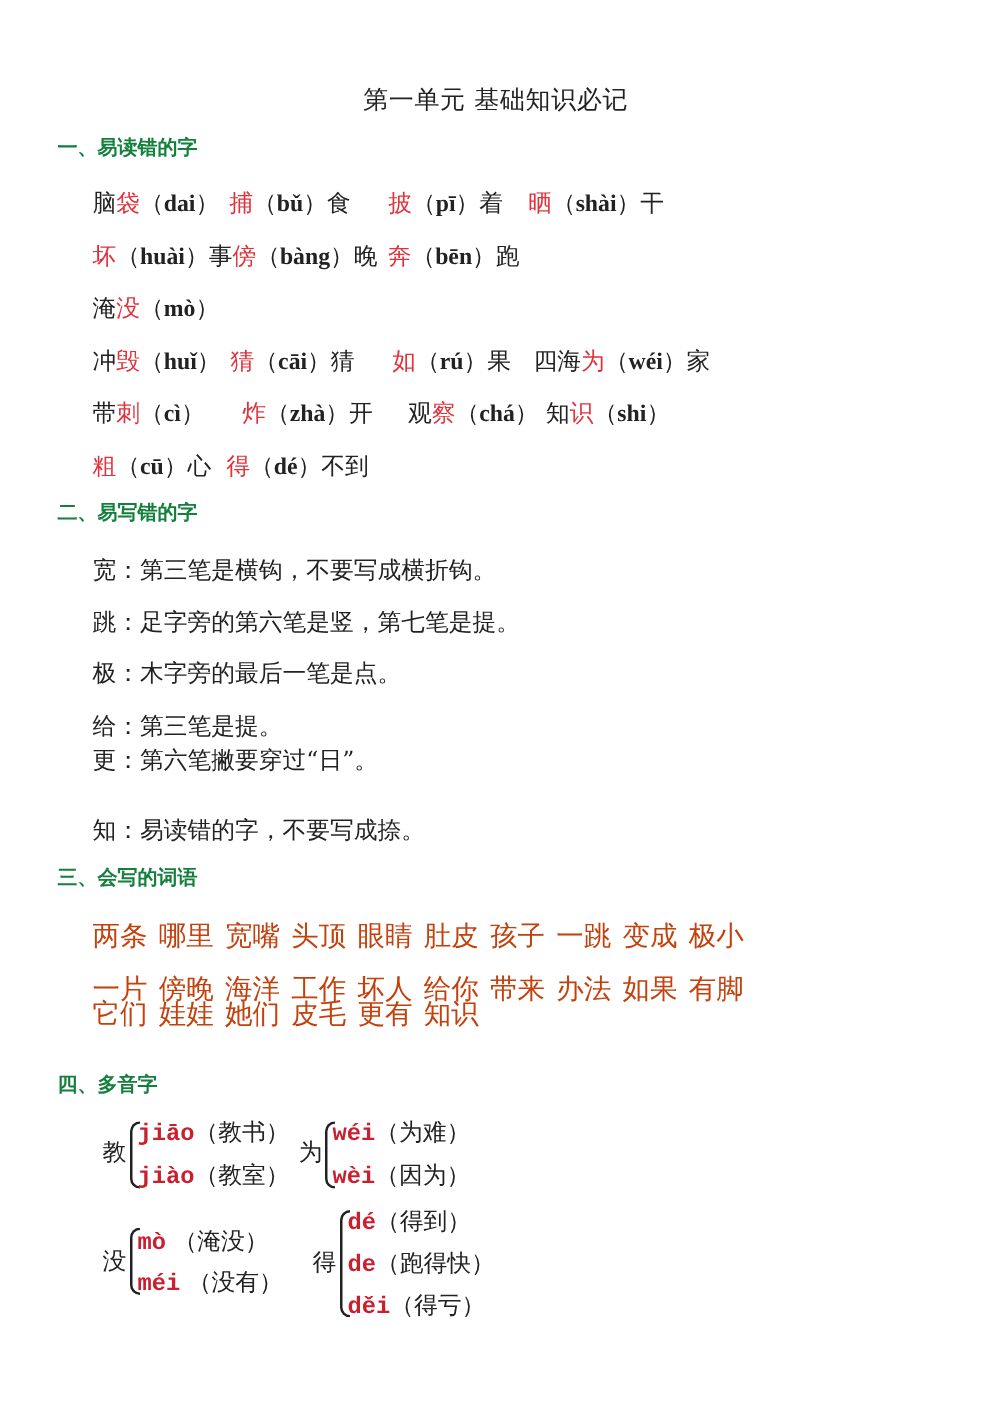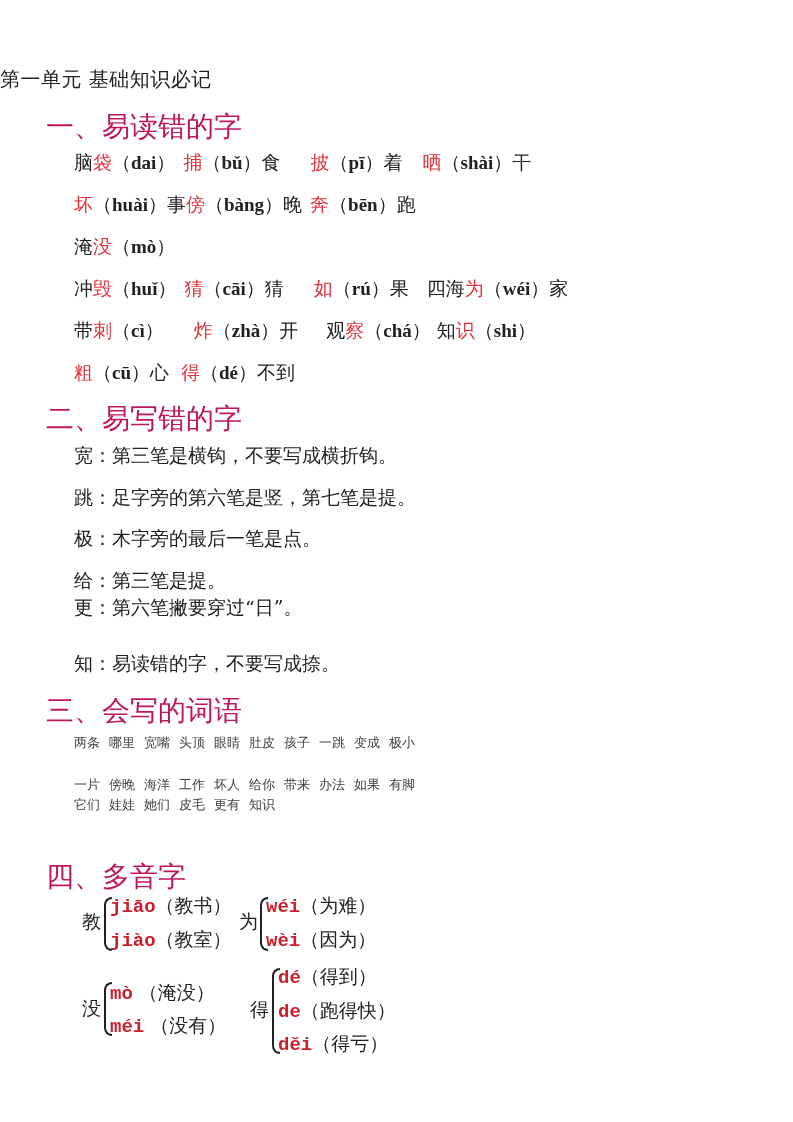--- a/index.html
+++ b/index.html
@@ -1,28 +1,28 @@
 <!DOCTYPE html>
 <html><head>
 <meta charset="utf-8">
 <style>
   html, body { margin:0; padding:0; background:#ffffff; }
   body { width:793px; height:1122px; position:relative; overflow:hidden;
          font-family:"DejaVu Serif", "Liberation Serif", serif; color:#222; }
-  .title { position:absolute; top:66px; left:0; width:793px; 
+  .title { position:absolute; top:66px; left:0; width:793px; text-align:center;
            font-size:20px; color:#222; letter-spacing:0.5px; }
-  .section { position:absolute; left:46px; font-size:28px; color:#be185d;
-             font-family:"DejaVu Sans", "Liberation Sans", sans-serif; }
+  .section { position:absolute; left:46px; font-size:16px; color:#15803d;
+             font-family:"DejaVu Sans", "Liberation Sans", sans-serif;font-weight:bold; }
   .row { position:absolute; left:74px; font-size:19px; white-space:nowrap; color:#222; }
   .row .item { display:inline-block; }
   .red { color:#e0323c; }
   .py { font-family:"Liberation Serif", "DejaVu Serif", serif; font-weight:bold; font-size:19px; color:#222; }
   .paren { color:#222; }
   .note { position:absolute; left:74px; font-size:19px; white-space:nowrap; color:#222; }
-  .words { position:absolute; left:74px; font-size:13px; white-space:nowrap; color:#404040; }
+  .words { position:absolute; left:74px; font-size:22px; white-space:nowrap; color:#c2410c; }
   .words span { margin-right:9px; }
   .poly { position:absolute; font-size:19px; color:#222; }
   .poly .head { position:absolute; }
   .poly .brace { position:absolute; border:2px solid #222; border-right:none;
                  border-radius:8px 0 0 8px; width:6px; }
   .poly .reading { position:absolute; white-space:nowrap; }
   .poly .reading .pyr { font-family:Liberation Mono, monospace;
                         font-weight:bold; color:#c8202e; font-size:19px; }
 </style>
 </head>

